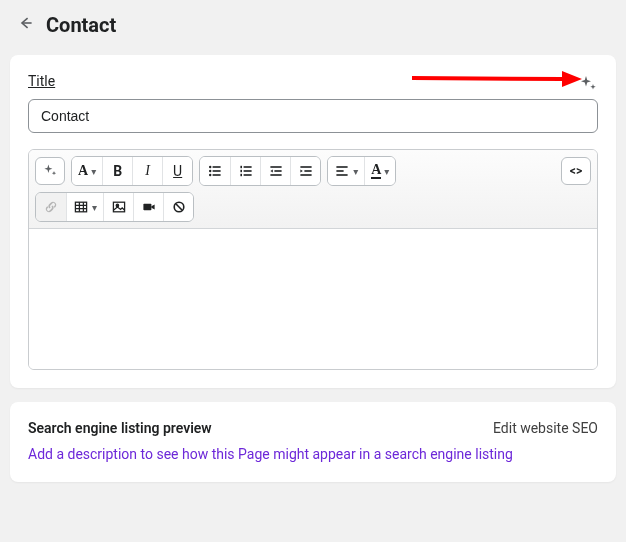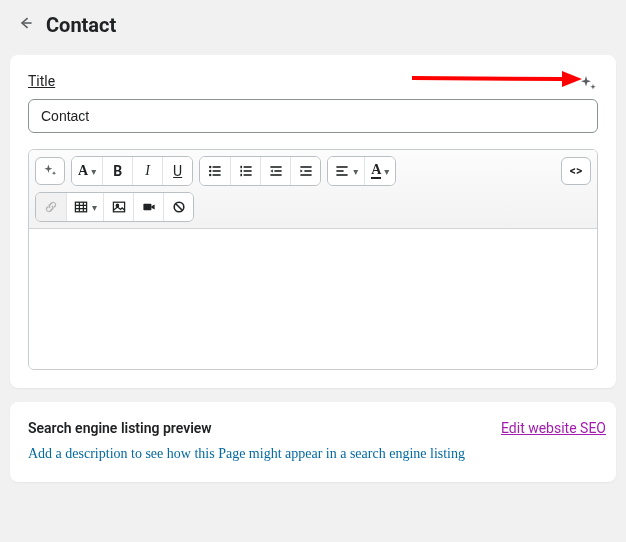--- a/index.html
+++ b/index.html
@@ -128,42 +128,40 @@
       cursor: default;
     }
     .toolbar-right {
       margin-left: auto;
     }
     .editor-area {
       min-height: 140px;
       background: #fff;
     }
     .seo-card {
-      padding: 18px 10px 20px 18px;
+      padding: 18px 18px 20px 18px;
     }
     .seo-header {
       display: flex;
       justify-content: space-between;
       align-items: center;
       margin-bottom: 10px;
     }
     .seo-title {
       font-weight: 600;
       font-size: 14px;
     }
     .seo-link {
-      color: #a21caf;
+      color: #404040;
       font-size: 14px;
       cursor: pointer;
-      text-decoration: underline;
     }
     .seo-desc {
       font-size: 14px;
-      color: #0369a1;
-      font-family: Liberation Serif, serif;
+      color: #6d28d9;
     }
     
     .arrow-ann {
       position: absolute;
       top: 14px;
       right: 34px;
       width: 170px;
       height: 20px;
       pointer-events: none;
     }

